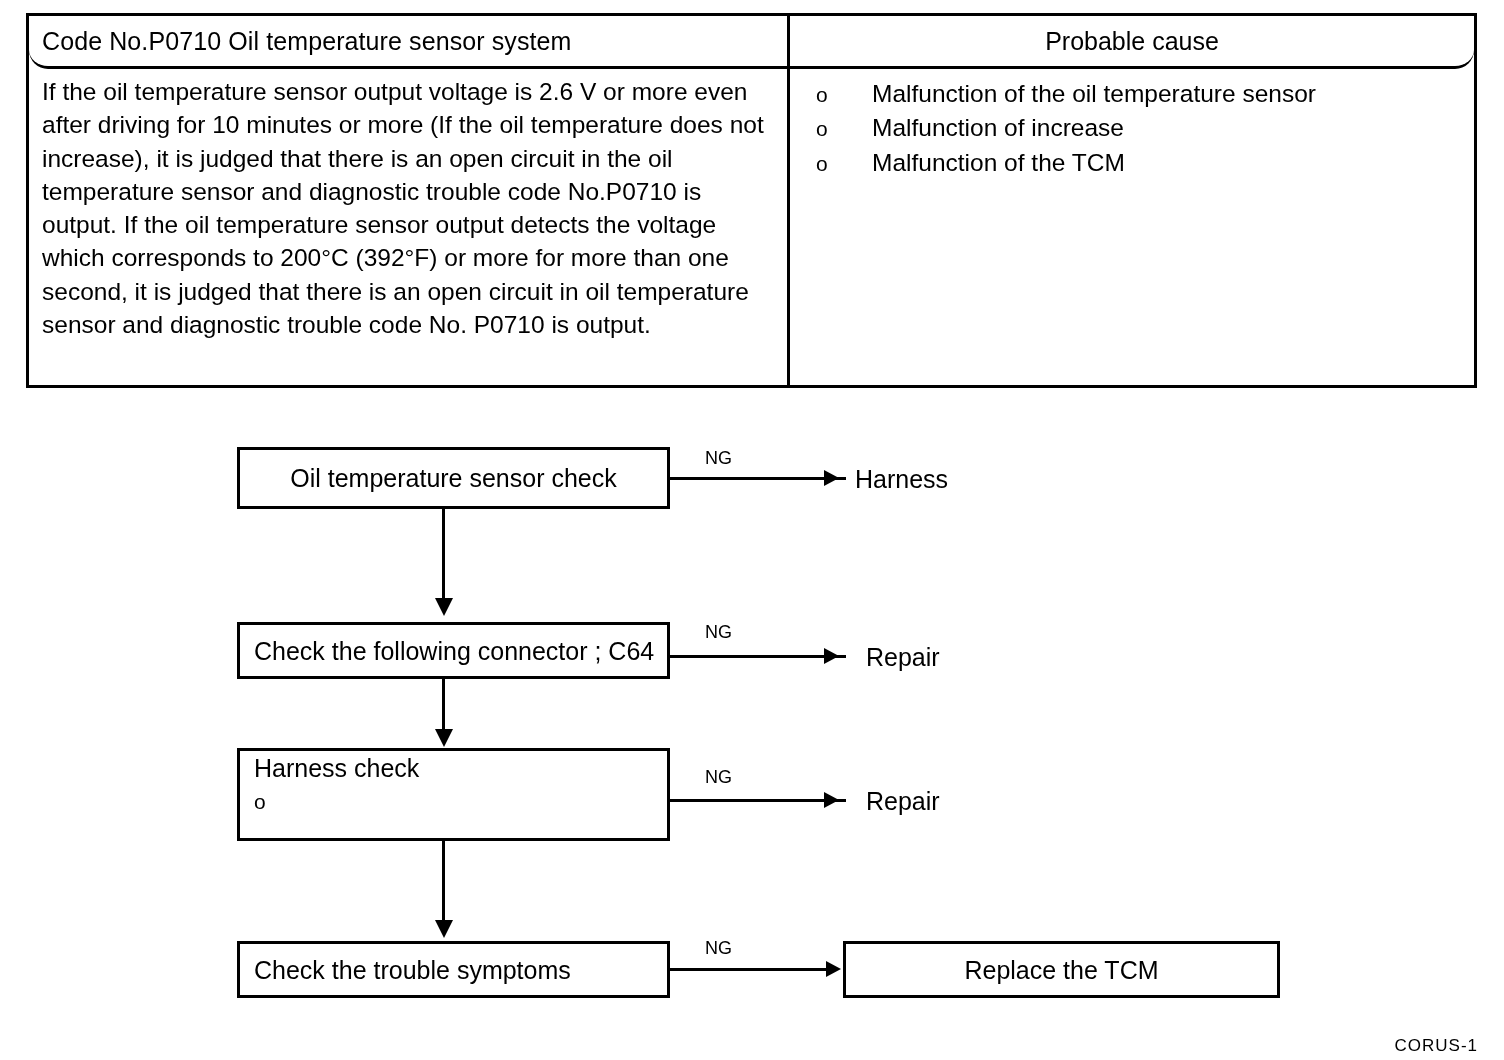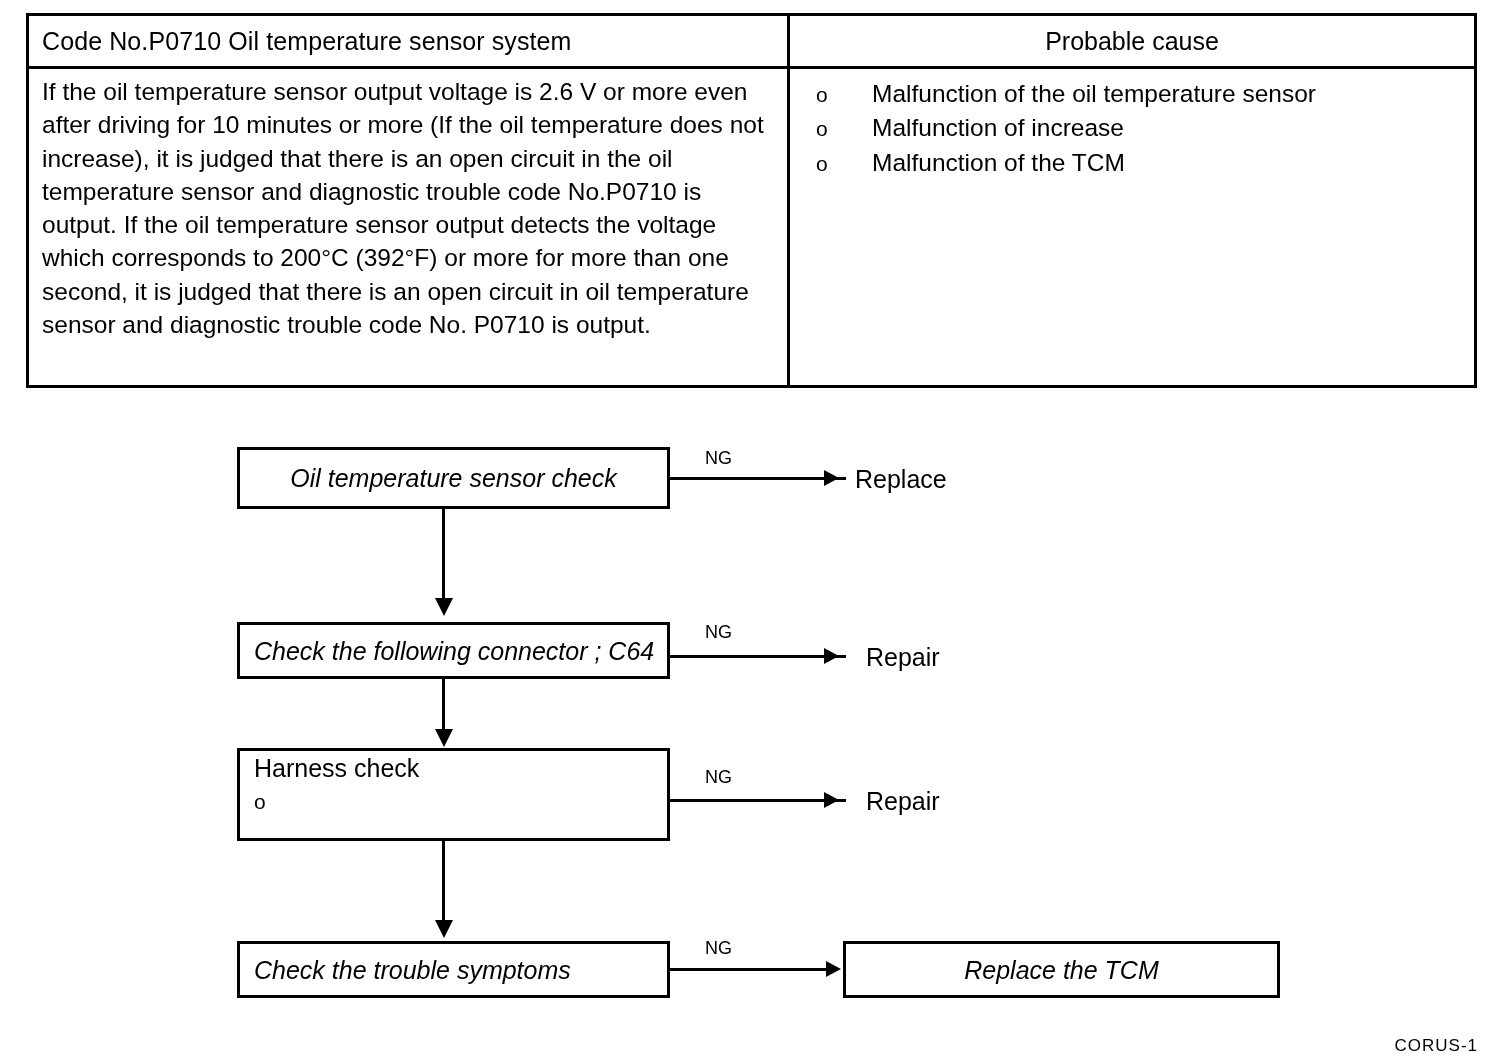--- a/index.html
+++ b/index.html
@@ -27,20 +27,21 @@
     border: 3px solid #000;
     box-sizing: border-box;
     display: flex;
     flex-direction: column;
   }
   .table-head-row {
     display: flex;
     height: 50px;
     border-bottom: 3px solid #000;
     flex: 0 0 auto;
+    border-radius: 19px;
   }
   .table-body-row {
     display: flex;
     flex: 1 1 auto;
   }
   .col-left {
     width: 761px;
     flex: 0 0 761px;
     border-right: 3px solid #000;
     box-sizing: border-box;
@@ -117,21 +118,20 @@
   .fbox {
     position: absolute;
     border: 3px solid #000;
     box-sizing: border-box;
     background: #fff;
   }
   .fbox-label {
     position: absolute;
     font-size: 25px;
     white-space: nowrap;
-    font-style: italic;
   }
   .center-label {
     left: 0; right: 0;
     top: 50%;
     transform: translateY(-50%);
     text-align: center;
   }
   .left-label {
     left: 14px;
     top: 50%;
@@ -242,21 +242,21 @@
 </div>
 
 <div class="flow">
 
   <div class="fbox" style="left:237px; top:447px; width:433px; height:62px;">
     <div class="fbox-label center-label">Oil temperature sensor check</div>
   </div>
   <div class="hline" style="left:670px; top:477px; width:176px;"></div>
   <div class="arrow-right" style="left:824px; top:470px;"></div>
   <div class="ng-label" style="left:705px; top:448px;">NG</div>
-  <div class="term-label" style="left:855px; top:465px;">Replace</div>
+  <div class="term-label" style="left:855px; top:465px;">Harness</div>
 
   <div class="vline" style="left:442px; top:509px; height:92px;"></div>
   <div class="arrow-down" style="left:435px; top:598px;"></div>
 
   <div class="fbox" style="left:237px; top:622px; width:433px; height:57px;">
     <div class="fbox-label left-label">Check the following connector ; C64</div>
   </div>
   <div class="hline" style="left:670px; top:655px; width:176px;"></div>
   <div class="arrow-right" style="left:824px; top:648px;"></div>
   <div class="ng-label" style="left:705px; top:622px;">NG</div>

